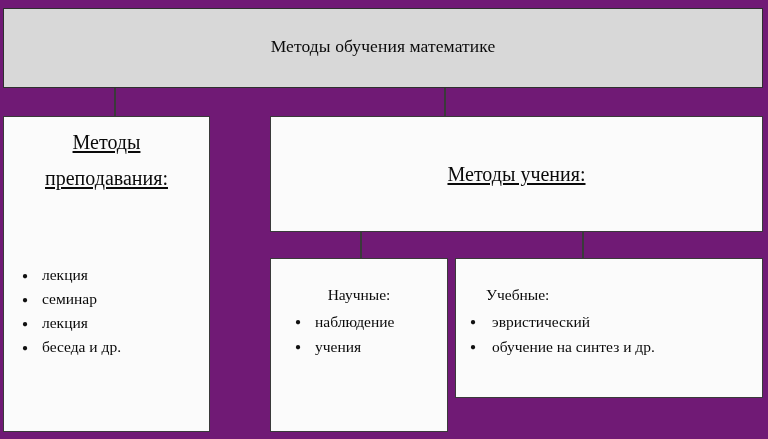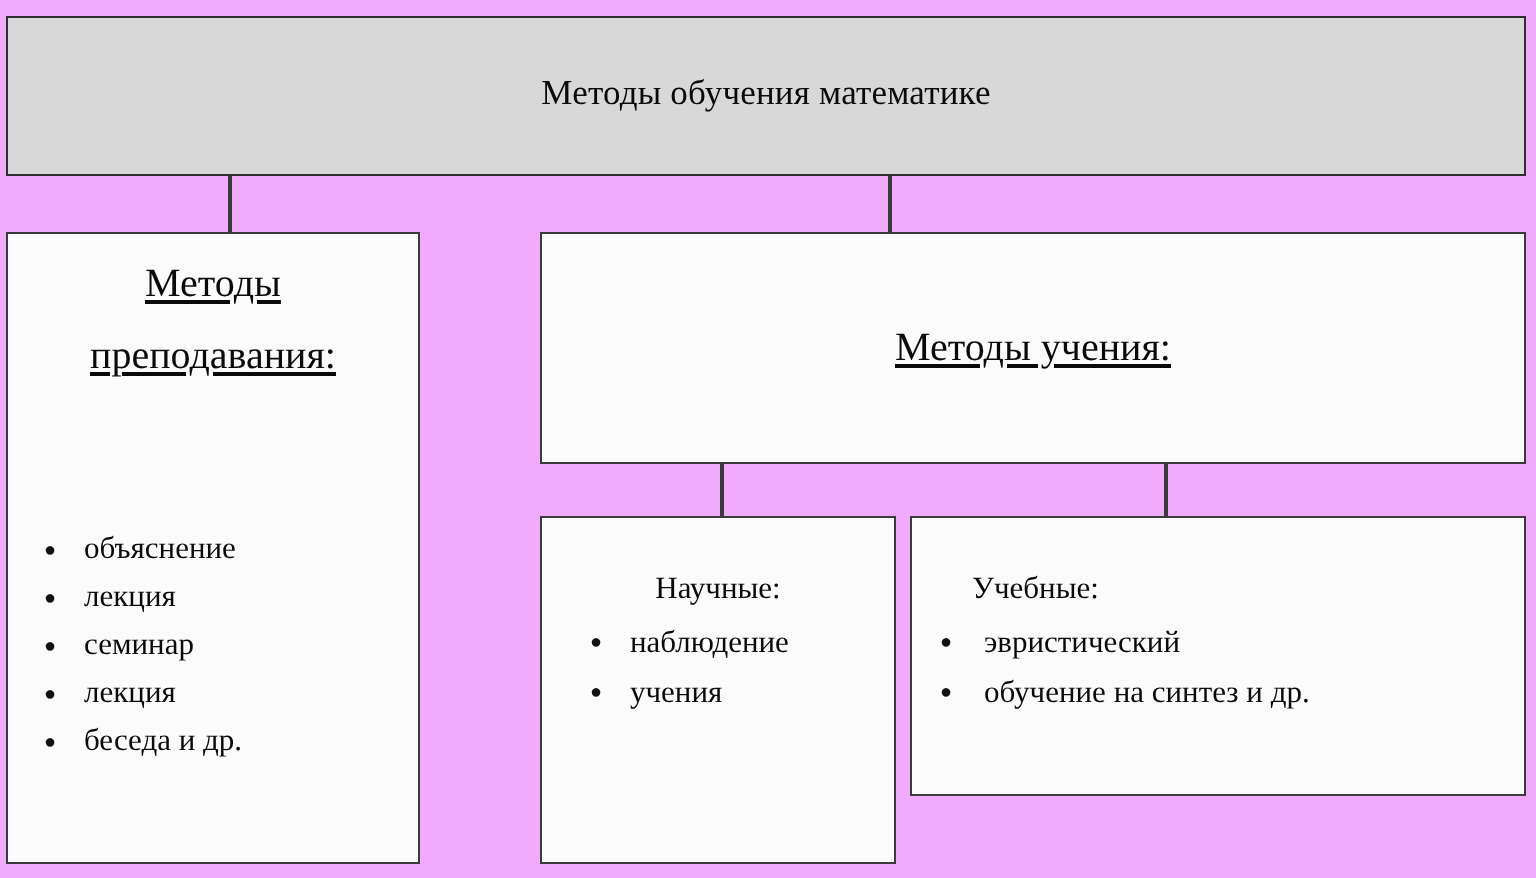--- a/index.html
+++ b/index.html
@@ -11,21 +11,21 @@
   body {
     font-family: "Liberation Serif", "DejaVu Serif", serif;
     color: #0a0a0a;
     -webkit-font-smoothing: none;
   }
   #diagram {
     position: relative;
     width: 768px;
     height: 439px;
     overflow: hidden;
-    background: #f0abfc;
+    background: #701a75;
   }
 
   
   .box {
     position: absolute;
     box-sizing: border-box;
     border: 1.5px solid #3a3a3a;
     background: #fbfbfb;
     z-index: 2;
   }
@@ -138,21 +138,20 @@
   <div class="box filled" id="box-root" style="left:3px; top:8px; width:760px; height:80px;">
     <div class="title-text" style="top:27px;">Методы обучения математике</div>
   </div>
 
   <div class="box" id="box-teaching" style="left:3px; top:116px; width:207px; height:316px;">
     <div class="heading-wrap">
       <div class="heading">Методы</div>
       <div class="heading" style="margin-top:10px;">преподавания:</div>
     </div>
     <ul class="bullets" id="list-teaching">
-      <li>объяснение</li>
       <li>лекция</li>
       <li>семинар</li>
       <li>лекция</li>
       <li>беседа и др.</li>
     </ul>
   </div>
 
   <div class="box" id="box-learning" style="left:270px; top:116px; width:493px; height:116px;">
     <div class="heading" style="margin-top:44px;">Методы учения:</div>
   </div>

